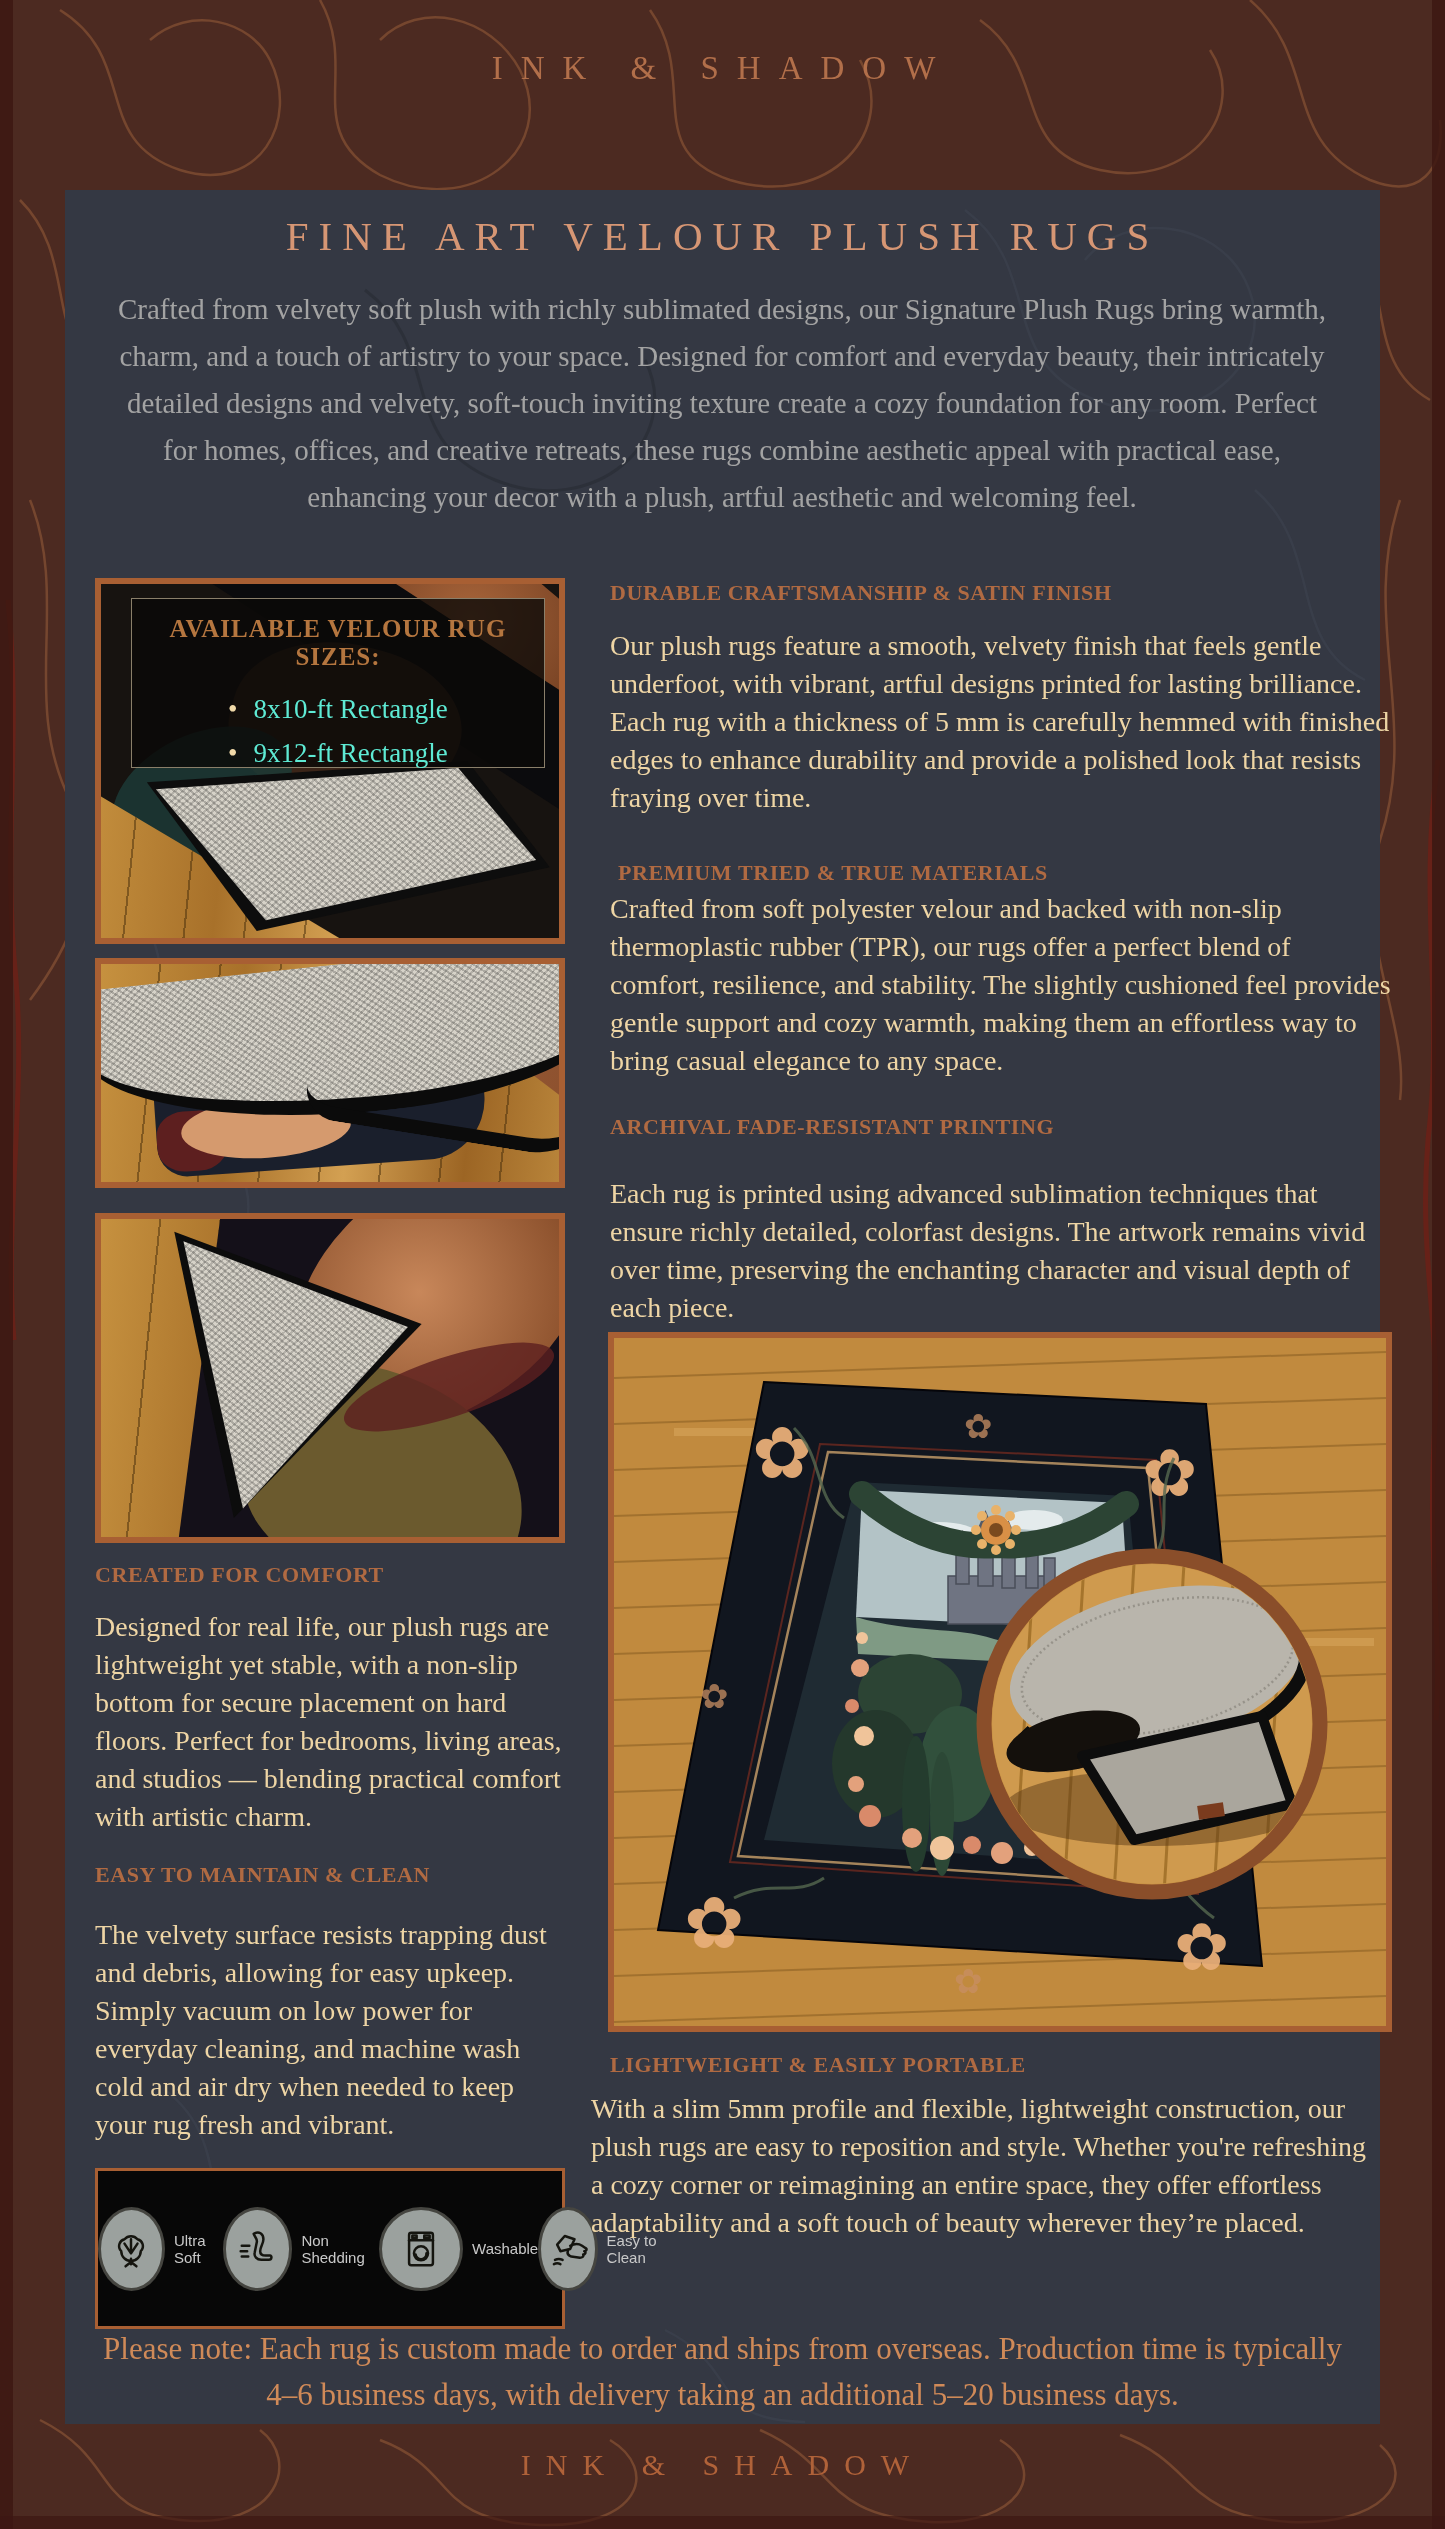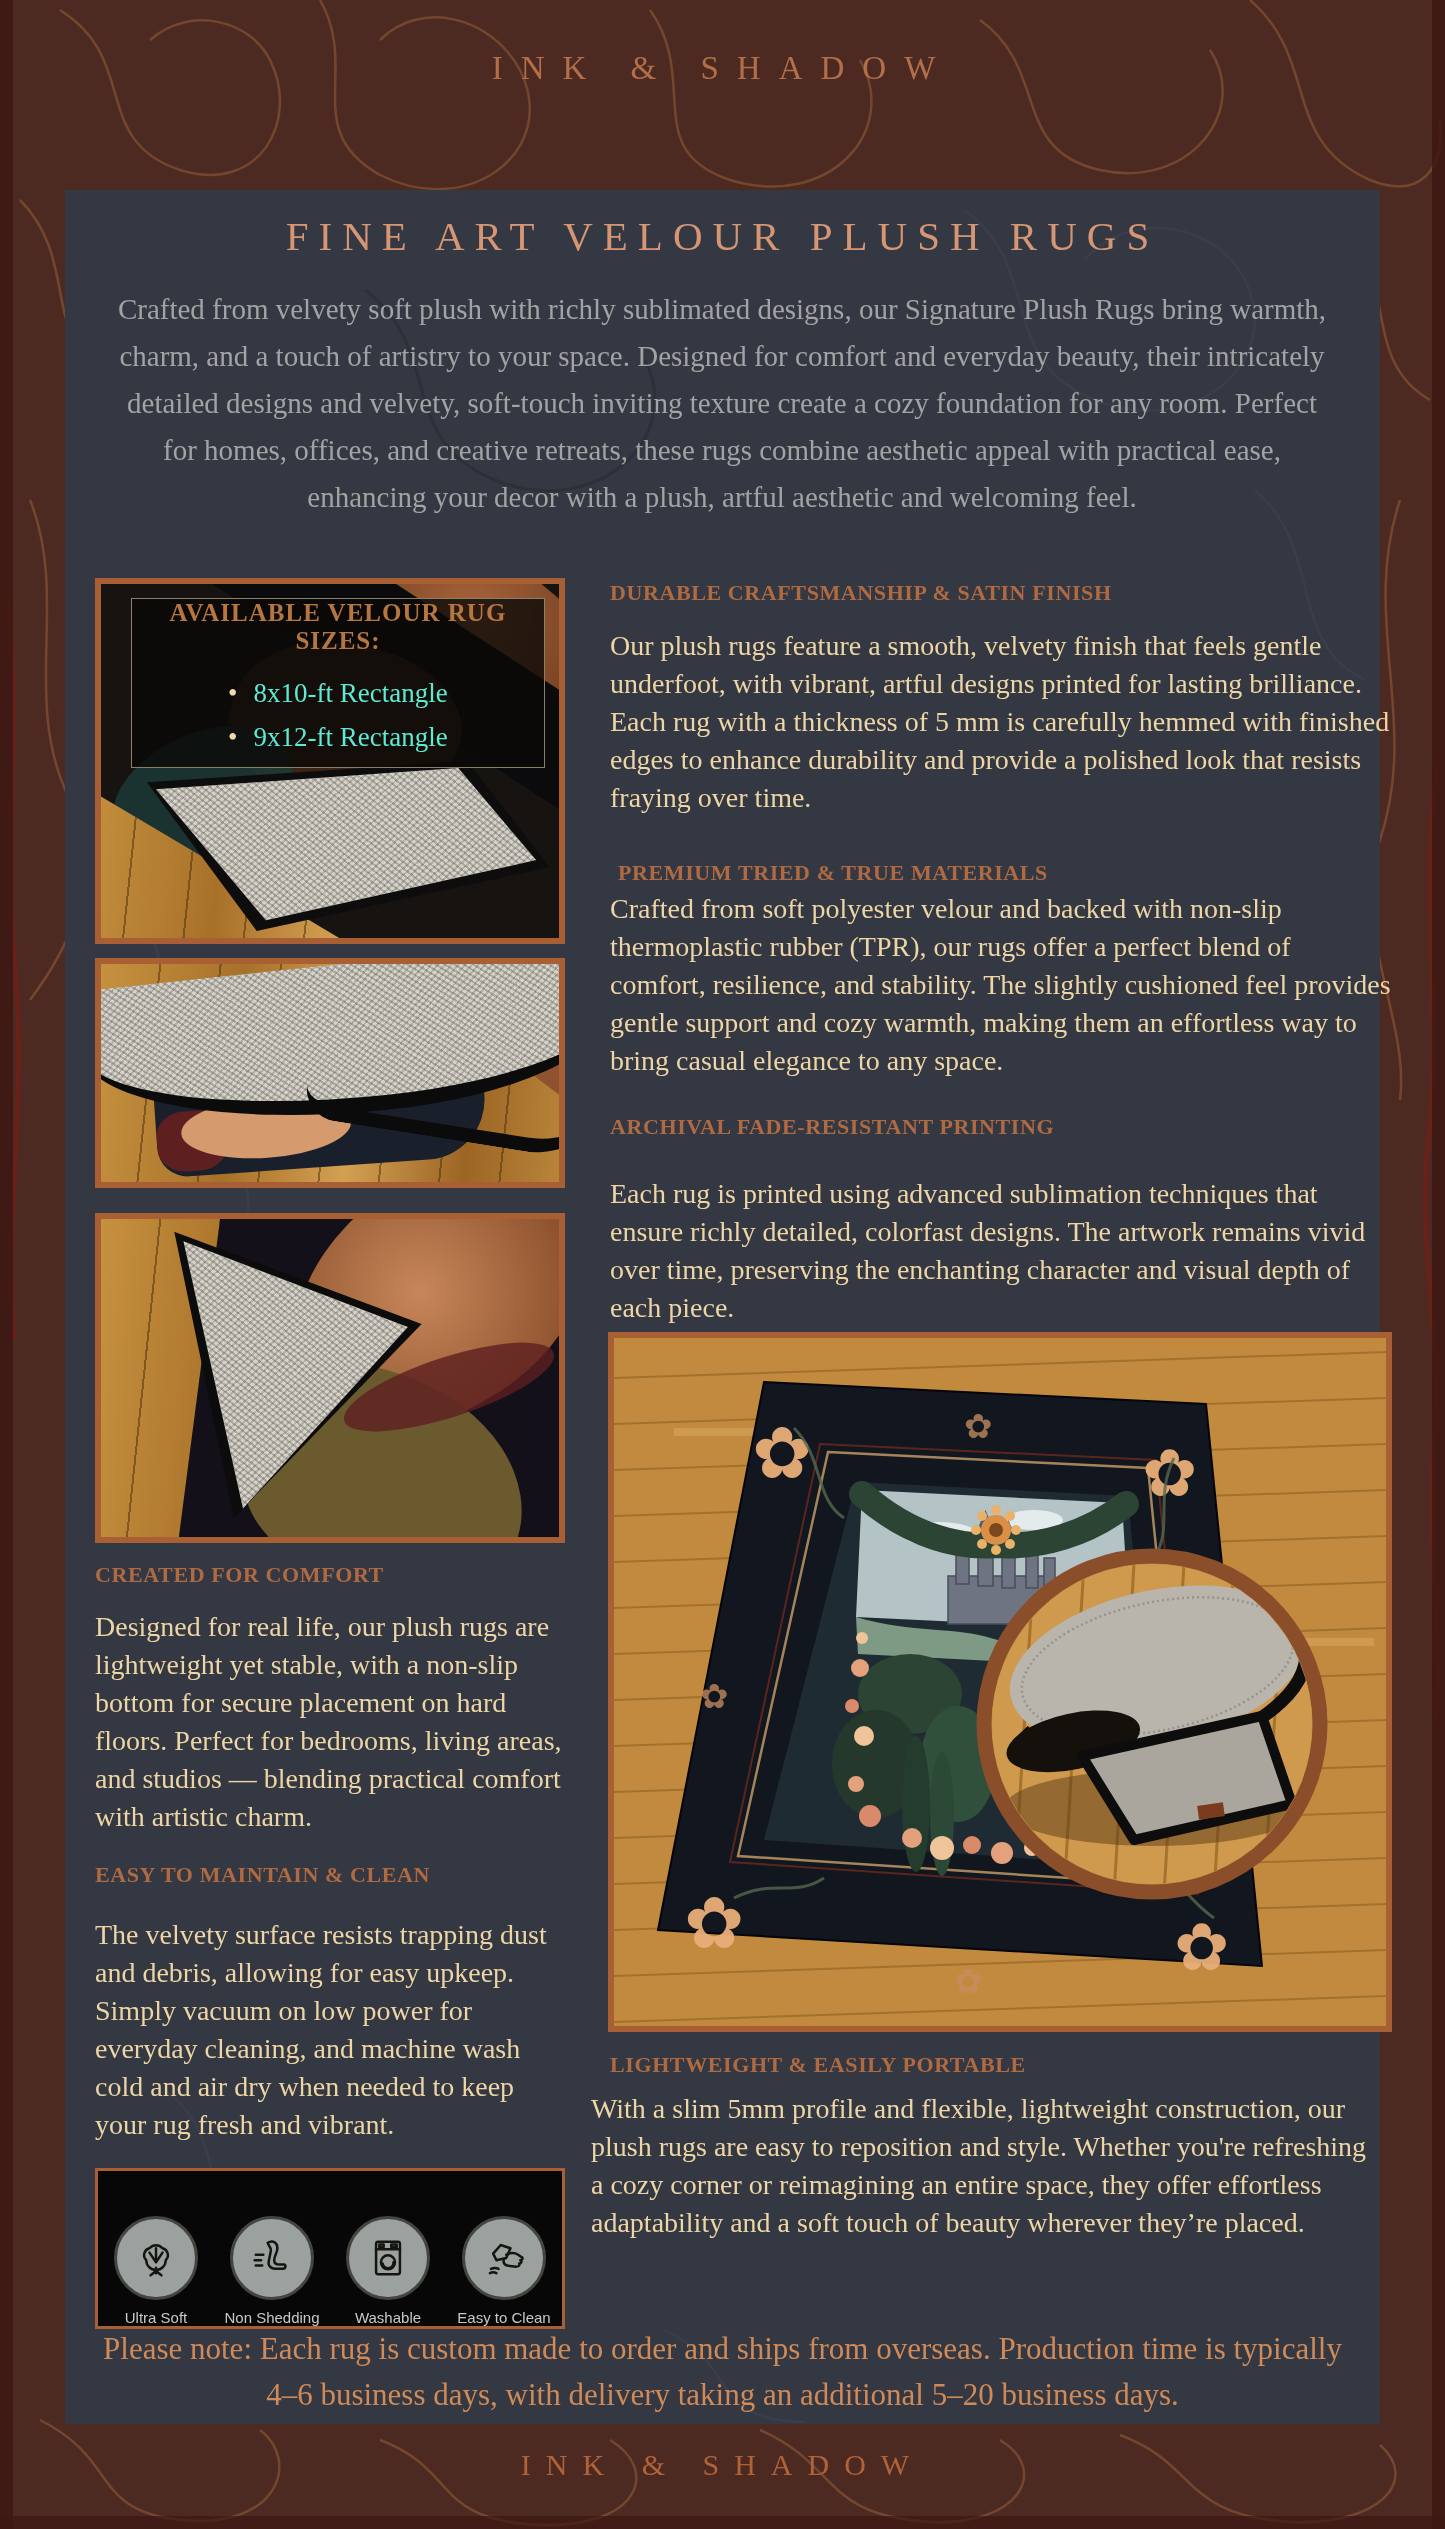--- a/index.html
+++ b/index.html
@@ -40,21 +40,21 @@
              border-radius:60% 40% 70% 30%;background:radial-gradient(circle at 40% 40%,#a9653a,#6e3c20 75%);}
   .p1-leaf-b{width:190px;height:120px;left:6px;top:150px;transform:rotate(-25deg);
              border-radius:50%;background:#1c3a36;opacity:.85;}
   .p1-leaf-c{width:230px;height:160px;left:130px;top:60px;transform:rotate(15deg);
              border-radius:55% 45% 60% 40%;background:#3a2418;}
   .p1-wood{clip-path:polygon(0 60%,52% 100%,0 100%);}
   .p1-back-edge{clip-path:polygon(10% 56%,80% 50%,98% 80%,34% 98%);background:#0d0d0d;}
   .p1-backing{clip-path:polygon(12% 58%,78% 52%,95% 78%,36% 95%);}
   .sizes-box{position:absolute;top:14px;left:30px;right:14px;height:168px;
              background:rgba(10,9,8,.8);border:1px solid #8a7f6a;}
-  .sizes-h{text-align:center;color:#b5763f;font-weight:700;
+  .sizes-h{margin-top:16px;text-align:center;color:#b5763f;font-weight:700;
            font-size:25px;letter-spacing:1px;}
   .sizes-box ul{margin:16px 0 0 96px;padding:0;list-style:none;}
   .sizes-box li{color:#5eead4;font-size:27px;line-height:44px;}
   .sizes-box li::before{content:"•";color:#f0d9a8;margin-right:16px;}
   
   .p2-roll{width:115%;height:135px;left:-20px;top:0;transform:rotate(-6deg);
            border-radius:0 0 45% 60% / 0 0 80px 95px;border-bottom:15px solid #0b0b0b;}
   .p2-under{width:330px;height:85px;left:55px;top:118px;background:#1a1f2c;
             border-radius:0 0 60px 30px;transform:rotate(-4deg);overflow:hidden;}
   .p2-fleece{width:170px;height:60px;left:25px;top:12px;background:#d59a6e;border-radius:50%;}
@@ -70,21 +70,21 @@
   .p3-olive{width:280px;height:210px;right:30px;bottom:-50px;transform:rotate(20deg);
             border-radius:50% 70% 55% 45%;background:#6b5a2e;}
   .p3-maroon{width:220px;height:60px;right:0px;bottom:120px;transform:rotate(-18deg);
              border-radius:50%;background:#5d1f1f;opacity:.8;}
   .p3-wood{clip-path:polygon(0 0,26% 0,17% 100%,0 100%);}
   .p3-back-edge{clip-path:polygon(16% 4%,70% 33%,29% 94%);background:#0c0c0c;}
   .p3-backing{clip-path:polygon(18% 7%,67% 34%,31% 91%);}
   
   .badges{top:1978px;left:30px;width:470px;height:161px;background:#070707;
           border:3px solid #a85f33;box-sizing:border-box;display:flex;}
-  .feat{flex:1;display:flex;flex-direction:column;align-items:center;justify-content:flex-end;gap:9px;}
+  .feat{flex:1;display:flex;flex-direction:row;align-items:center;justify-content:flex-end;gap:9px;}
   .feat-circle{width:84px;height:84px;border-radius:50%;background:#9ba19e;
                border:3px solid #454540;display:flex;align-items:center;justify-content:center;box-sizing:border-box;}
   .feat-label{font-family:"Liberation Sans",sans-serif;font-size:15px;color:#c9c9c9;}
   .glyph{stroke:#15150f;fill:none;stroke-width:2.3;stroke-linecap:round;stroke-linejoin:round;}
 </style>
 </head>
 <body>
 
 <div class="page">
 

